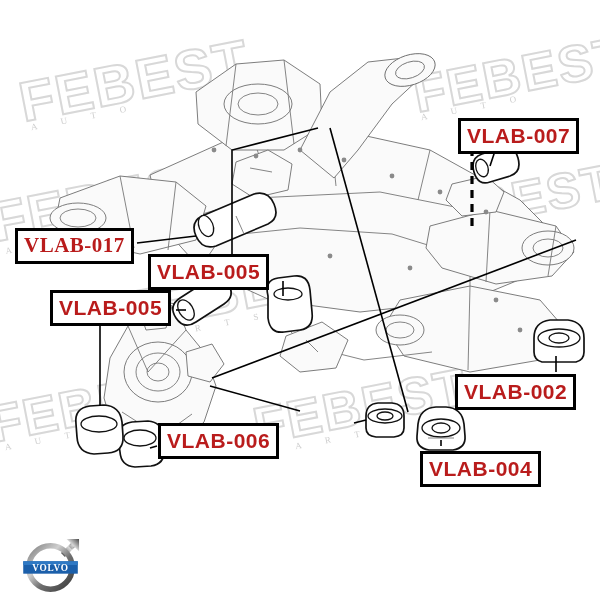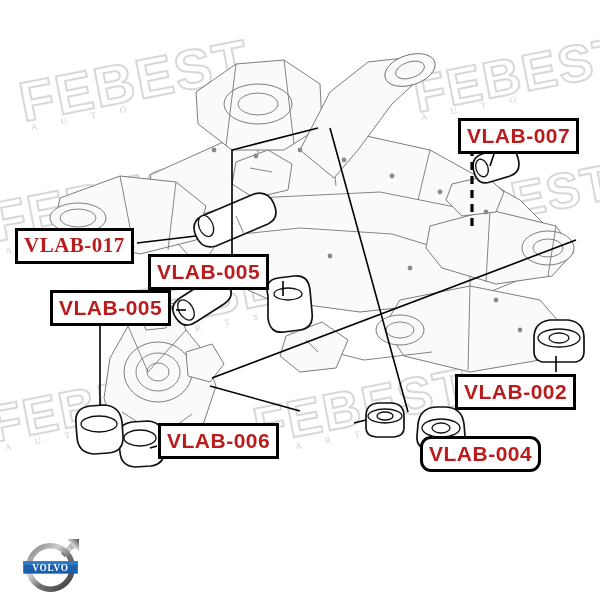--- a/index.html
+++ b/index.html
@@ -230,21 +230,21 @@
 
   <div class="callout" style="left:15px;top:228px;font-family:Liberation Serif, serif;">VLAB-017</div>
 
   <div class="callout" style="left:148px;top:254px;">VLAB-005</div>
 
   <div class="callout" style="left:50px;top:290px;">VLAB-005</div>
 
   <div class="callout" style="left:455px;top:374px;">VLAB-002</div>
 
 
-  <div class="callout" style="left:420px;top:436px;border-radius:11px;">VLAB-004</div>
+  <div class="callout" style="left:420px;top:451px;">VLAB-004</div>
 
   <div class="callout" style="left:158px;top:423px;">VLAB-006</div>
 
   <svg id="volvo" viewBox="0 0 100 100">
     <defs>
       <linearGradient id="vg" x1="0" y1="0" x2="1" y2="1">
         <stop offset="0%" stop-color="#7e7e7e"></stop>
         <stop offset="35%" stop-color="#cfcfcf"></stop>
         <stop offset="60%" stop-color="#6f6f6f"></stop>
         <stop offset="100%" stop-color="#3c3c3c"></stop>

